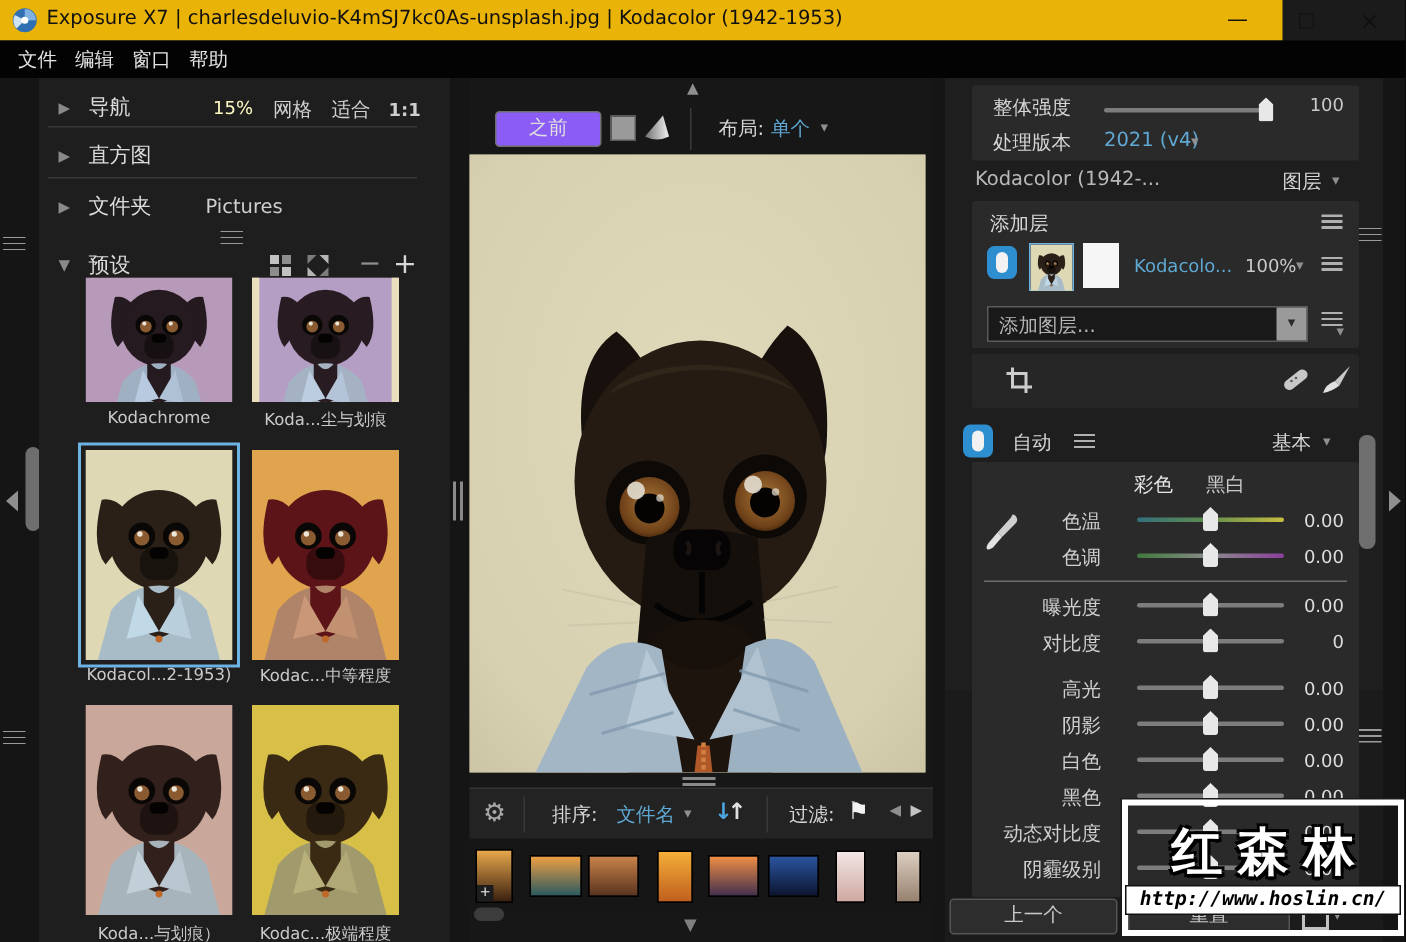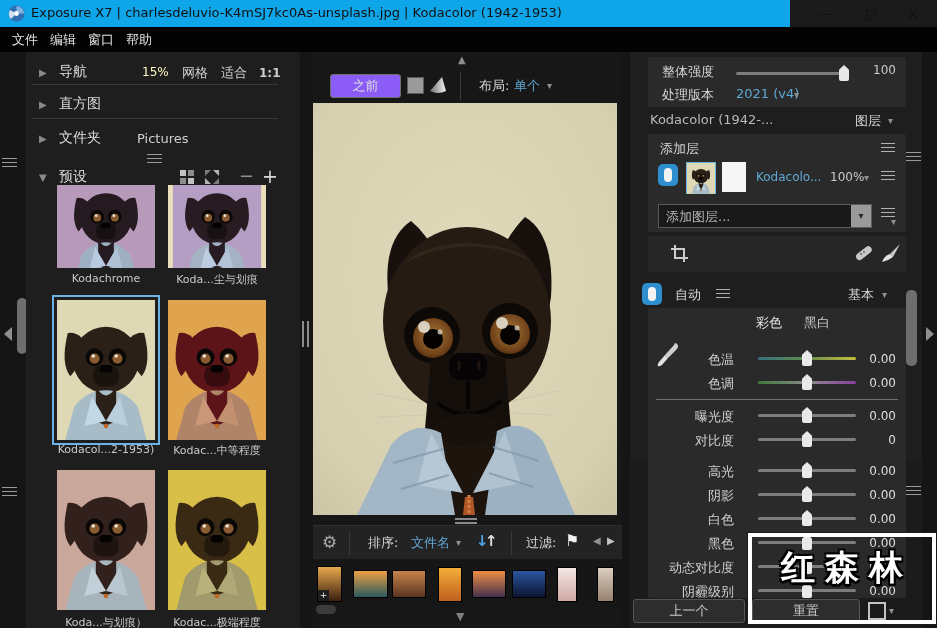--- a/index.html
+++ b/index.html
@@ -1,20 +1,20 @@
 <!DOCTYPE html>
 <html><head>
 <meta charset="utf-8">
 <style>
   html,body{margin:0;padding:0;background:#000;}
   #app{position:relative;width:937px;height:628px;overflow:hidden;background:#1b1b1b;
        font-family:"DejaVu Sans","Liberation Sans",sans-serif;-webkit-font-smoothing:antialiased;}
   .abs{position:absolute;}
   
-  .titlebar{position:absolute;left:0;top:0;width:790px;height:27px;background:#0ea5e9;color:#111;}
+  .titlebar{position:absolute;left:0;top:0;width:855px;height:27px;background:#eab308;color:#111;}
   .titlebar .logo{position:absolute;left:8px;top:5px;width:17px;height:17px;}
   .titlebar .title{position:absolute;left:31px;top:5px;font-size:13px;white-space:nowrap;}
   .winbtn{position:absolute;top:2px;width:30px;height:23px;text-align:center;font-size:14px;line-height:23px;color:#111;cursor:default;}
   .winbtn.min{left:810px;} .winbtn.max{left:856px;font-size:13px;} .winbtn.close{left:898px;font-size:16px;}
   
   .menubar{position:absolute;left:0;top:27px;width:937px;height:25px;background:#030303;}
   .menu-item{display:inline-block;margin-left:12px;margin-top:4px;font-size:13px;color:#e2e2e2;}
   
   .edge{background:#151515;}
   .griph{width:15px;height:9px;background:repeating-linear-gradient(180deg,#9a9a9a 0 1px,transparent 1px 4px);}
@@ -489,21 +489,21 @@
 
     <div class="gbox" style="top:256px;height:290px;">
       <span class="abs" style="left:108px;top:6px;font-size:13px;color:#e5e5e5;">彩色</span>
       <span class="abs" style="left:156px;top:6px;font-size:13px;color:#c9c9c9;">黑白</span>
       <span class="abs" style="left:8px;top:32px;">
         <svg width="24" height="30" viewBox="0 0 24 30">
           <path d="M19,3 a3.5,3.5 0 0 1 2,6 L12,18 L9,15 L18,5 Z" fill="#cfcfcf"></path>
           <path d="M9,15 L12,18 L6,25 Q3,27 2,26 Q1,25 3,22 Z" fill="#e2e2e2"></path>
         </svg>
       </span>
-      <div id="sliders" style="position:absolute;left:0;top:27px;width:258px;margin-top:12px;">
+      <div id="sliders" style="position:absolute;left:0;top:27px;width:258px;">
           <div class="sl-row">
             <span class="sl-label">色温</span>
             <div class="trackwrap">
               <div class="sl-track temp">
                 <div class="sl-thumb" style="left:44px;"></div>
               </div>
             </div>
             <span class="sl-value">0.00</span>
           </div>
           <div class="sl-row">
@@ -601,14 +601,15 @@
   </div>
 
   <div class="abs edge" style="left:922px;top:52px;width:15px;height:576px;"></div>
   <div class="abs griph" style="left:906px;top:152px;"></div>
   <div class="abs scrollpill" style="left:906px;top:290px;width:11px;height:76px;"></div>
   <div class="abs tri" style="left:926px;top:327px;border-top:7px solid transparent;border-bottom:7px solid transparent;border-left:8px solid #8f8f8f;"></div>
   <div class="abs griph" style="left:906px;top:486px;"></div>
 
   <div class="watermark">
     <div class="wm-title">红森林</div>
+    <div class="wm-url">http://www.hoslin.cn/</div>
   </div>
 </div>
 
 </body></html>

